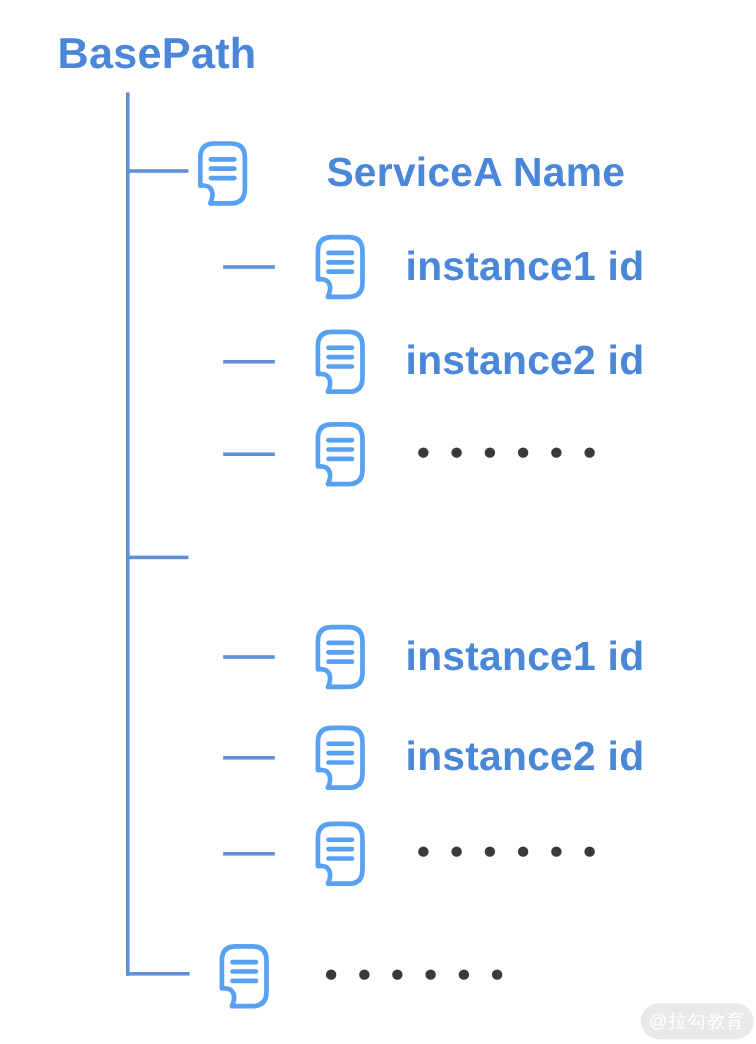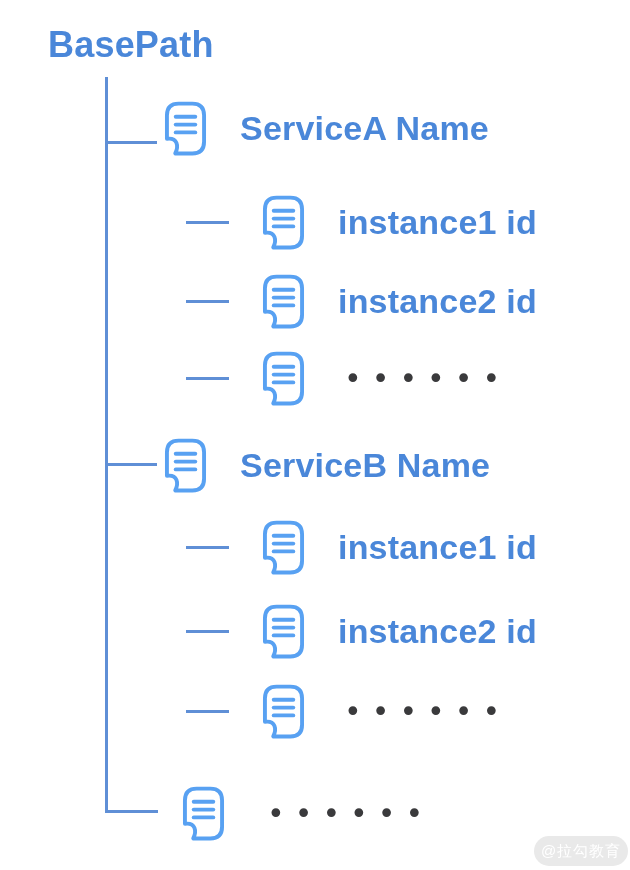--- a/index.html
+++ b/index.html
@@ -31,21 +31,21 @@
   .dash-3 { top: 377px; }
   .dash-4 { top: 546px; }
   .dash-5 { top: 630px; }
   .dash-6 { top: 710px; }
 
   
   .row { position: absolute; height: 56px; display: flex; align-items: center; white-space: nowrap; }
   .row.lvl1 { left: 164px; }
   .row.lvl2 { left: 262px; }
   .row.last { left: 182px; }
-  .r1 { top: 100px; }
+  .r1 { top: 116px; gap: 32px; }
   .r2 { top: 194px; }
   .r3 { top: 273px; }
   .r4 { top: 350px; }
   .r5 { top: 437px; }
   .r6 { top: 519px; }
   .r7 { top: 603px; }
   .r8 { top: 683px; }
   .r9 { top: 785px; }
 
   .doc { width: 43px; height: 55px; flex: 0 0 auto; }
@@ -124,26 +124,20 @@
     <span class="label">instance2 id</span>
   </div>
 
   <div class="row lvl2 r4">
     <svg class="doc">
         <use href="#doc-icon"></use>
       </svg>
     <span class="dots-label">••••••</span>
   </div>
 
-  <div class="row lvl1 r5">
-    <svg class="doc">
-        <use href="#doc-icon"></use>
-      </svg>
-    <span class="label">ServiceB Name</span>
-  </div>
 
   <div class="row lvl2 r6">
     <svg class="doc">
         <use href="#doc-icon"></use>
       </svg>
     <span class="label">instance1 id</span>
   </div>
 
   <div class="row lvl2 r7">
     <svg class="doc">

